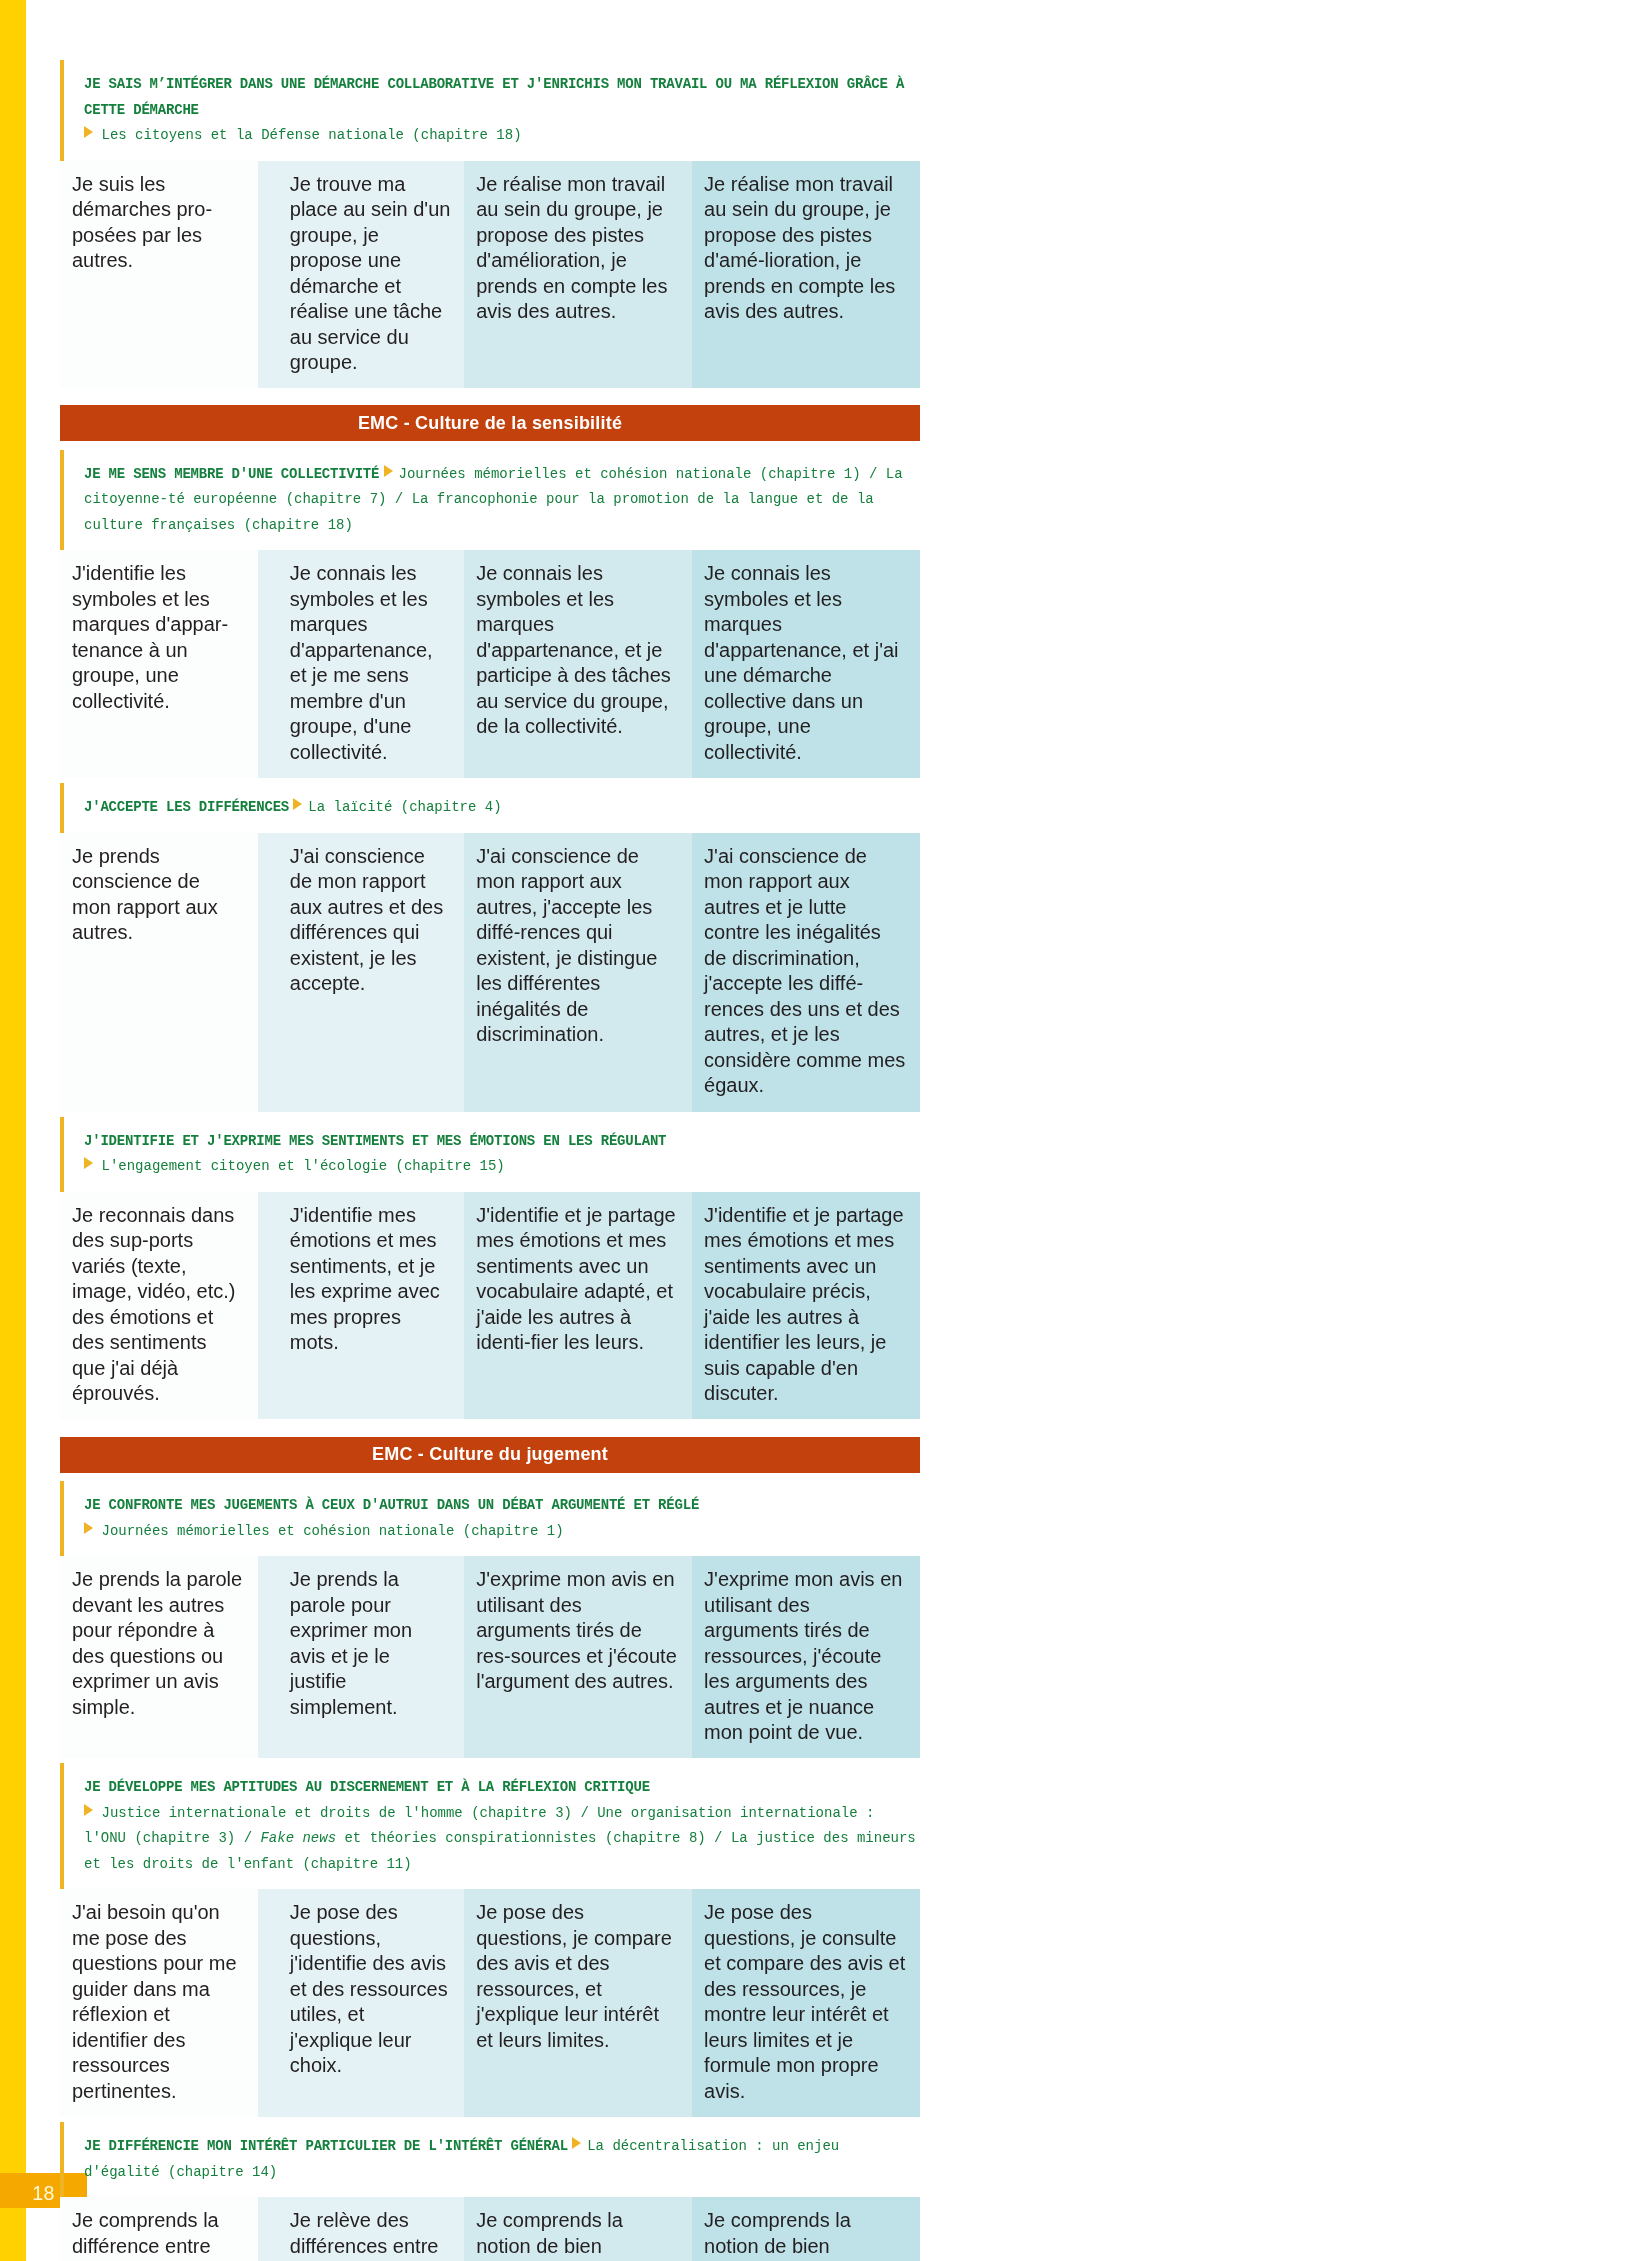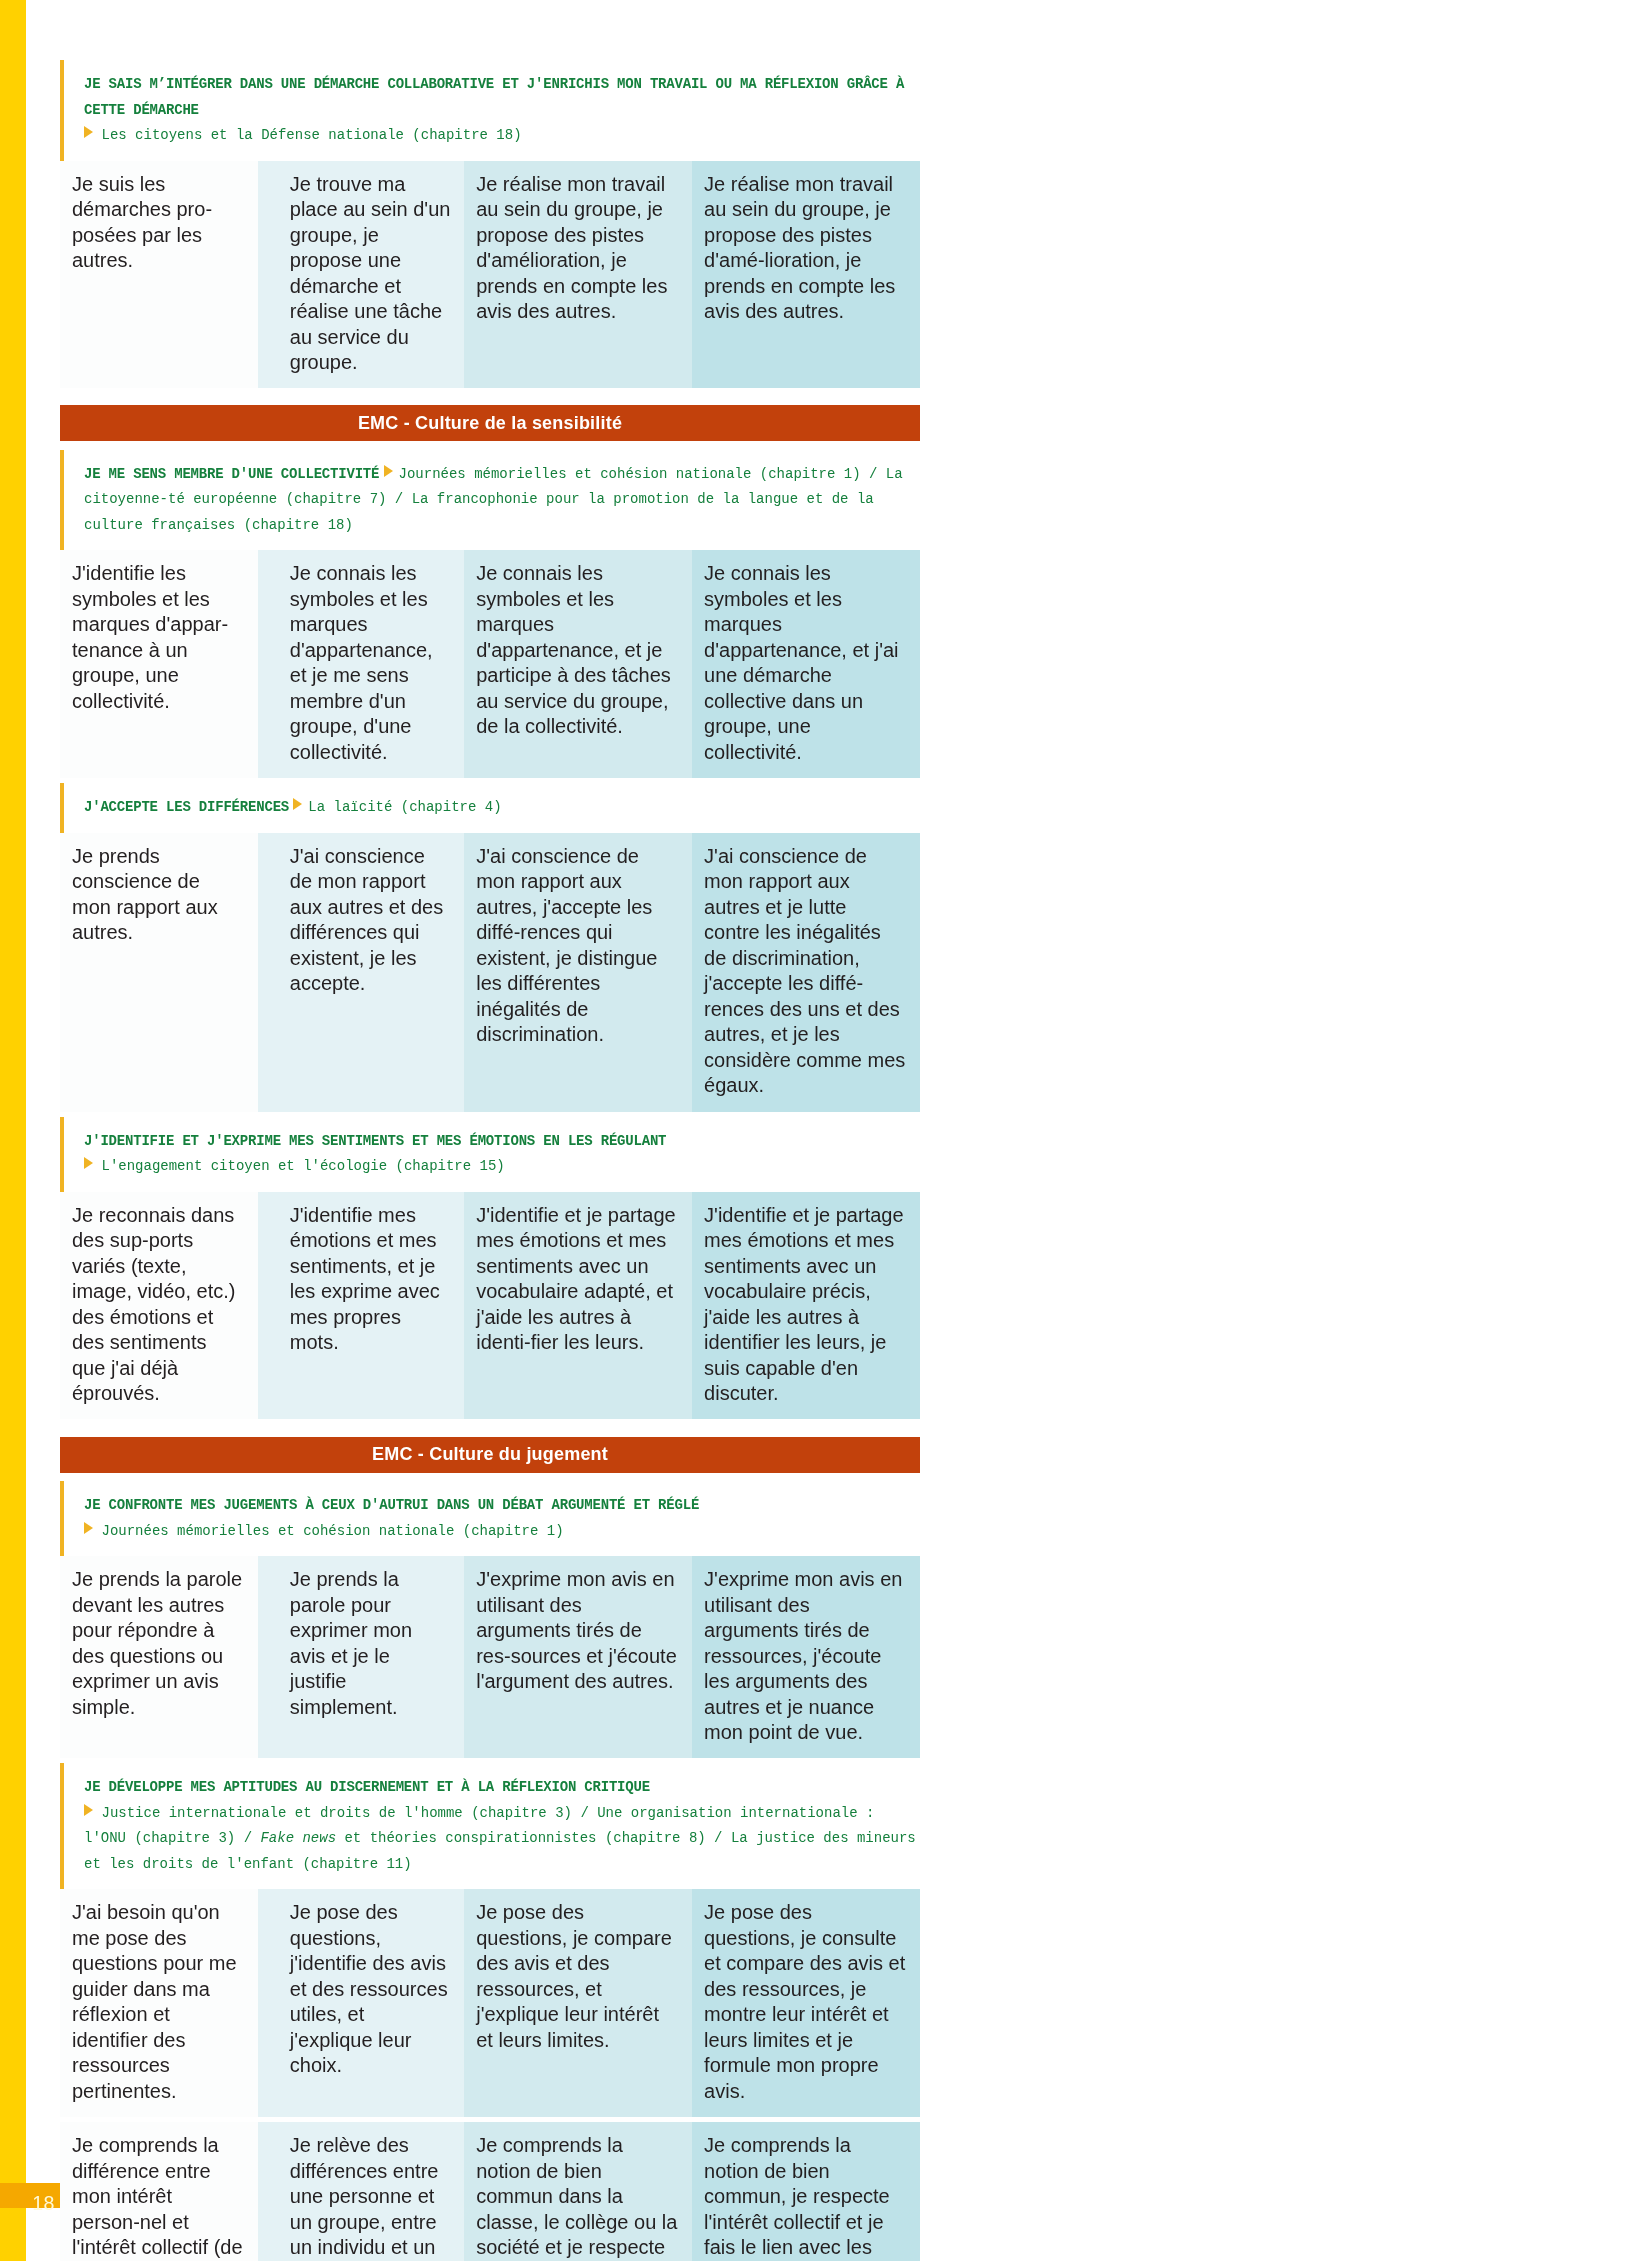--- a/index.html
+++ b/index.html
@@ -27,21 +27,21 @@
     top: 0;
     width: 25.5px;
     height: 2261px;
     background: #FFD100;
   }
   .page-badge {
     position: absolute;
     left: 0;
     bottom: 53px;
     width: 87px;
-    height: 25px;
+    height: 35px;
     background: #F5A800;
     color: #FFF9D6;
     font-size: 19.6px;
     line-height: 41px;
     text-align: center;
     letter-spacing: 0.4px;
   }
 
   
   .content {
@@ -209,20 +209,24 @@
         <div class="rule"></div>
         <div class="heading-line"><span class="h-strong">JE DÉVELOPPE MES APTITUDES AU DISCERNEMENT ET À LA RÉFLEXION CRITIQUE</span><br><span class="tri tri-lead"></span><span class="h-normal">Justice internationale et droits de l'homme (chapitre 3) / Une organisation internationale : l'ONU (chapitre 3) / </span><span class="h-normal h-italic">Fake news</span><span class="h-normal"> et théories conspirationnistes (chapitre 8) / La justice des mineurs et les droits de l'enfant (chapitre 11)</span></div>
       </div>
       <div class="levels">
         <div class="cell lvl1">J'ai besoin qu'on me pose des questions pour me guider dans ma réflexion et identifier des ressources pertinentes.</div>
         <div class="cell lvl2">Je pose des questions, j'identifie des avis et des ressources utiles, et j'explique leur choix.</div>
         <div class="cell lvl3">Je pose des questions, je compare des avis et des ressources, et j'explique leur intérêt et leurs limites.</div>
         <div class="cell lvl4">Je pose des questions, je consulte et compare des avis et des ressources, je montre leur intérêt et leurs limites et je formule mon propre avis.</div>
       </div>
       <div class="row-gap"></div>
+      <div class="heading-block">
+        <div class="rule"></div>
+        <div class="heading-line"><span class="h-strong">JE DIFFÉRENCIE MON INTÉRÊT PARTICULIER DE L'INTÉRÊT GÉNÉRAL</span><span class="tri"></span><span class="h-normal">La décentralisation : un enjeu d'égalité (chapitre 14)</span></div>
+      </div>
       <div class="levels">
         <div class="cell lvl1">Je comprends la différence entre mon intérêt person-nel et l'intérêt collectif (de la classe, du collège ou de la société).</div>
         <div class="cell lvl2">Je relève des différences entre une personne et un groupe, entre un individu et un collectif.</div>
         <div class="cell lvl3">Je comprends la notion de bien commun dans la classe, le collège ou la société et je respecte l'inté-rêt collectif.</div>
         <div class="cell lvl4">Je comprends la notion de bien commun, je respecte l'intérêt collectif et je fais le lien avec les valeurs de la République française et de l'UE.</div>
       </div>
       <div class="row-gap"></div>
     </div>
 
 </div>

